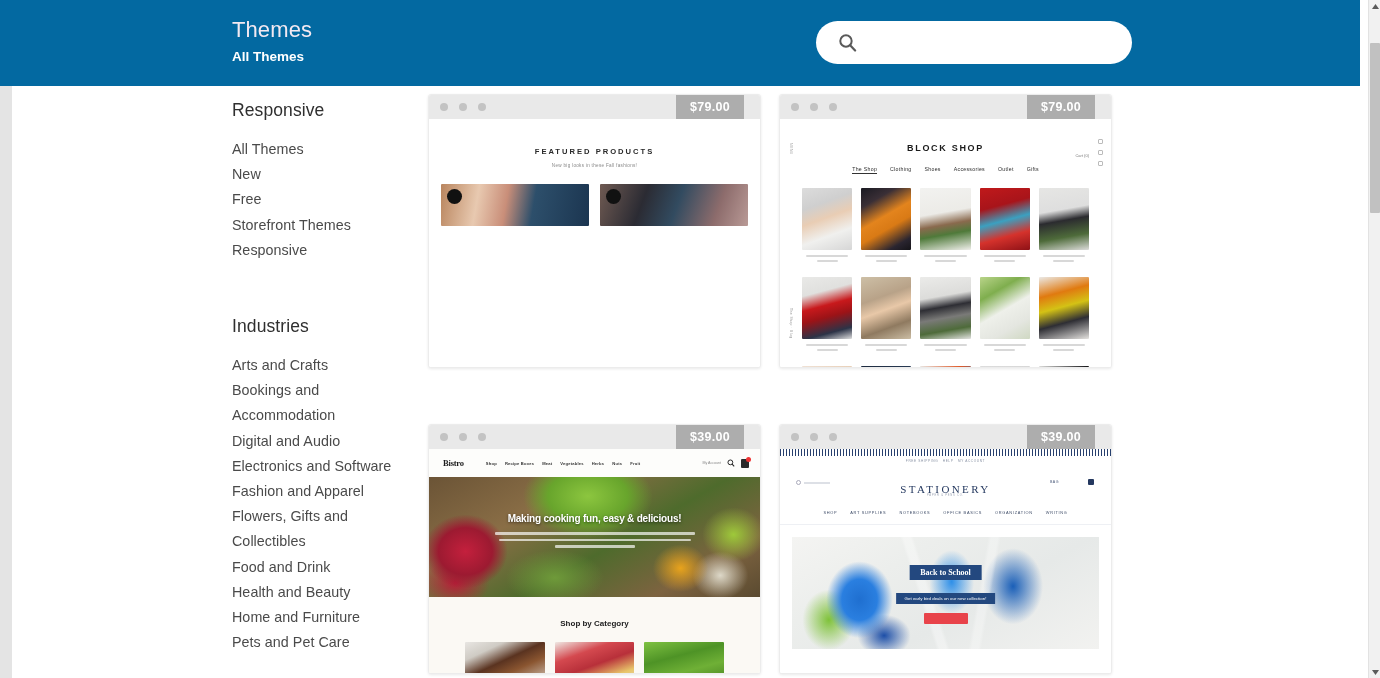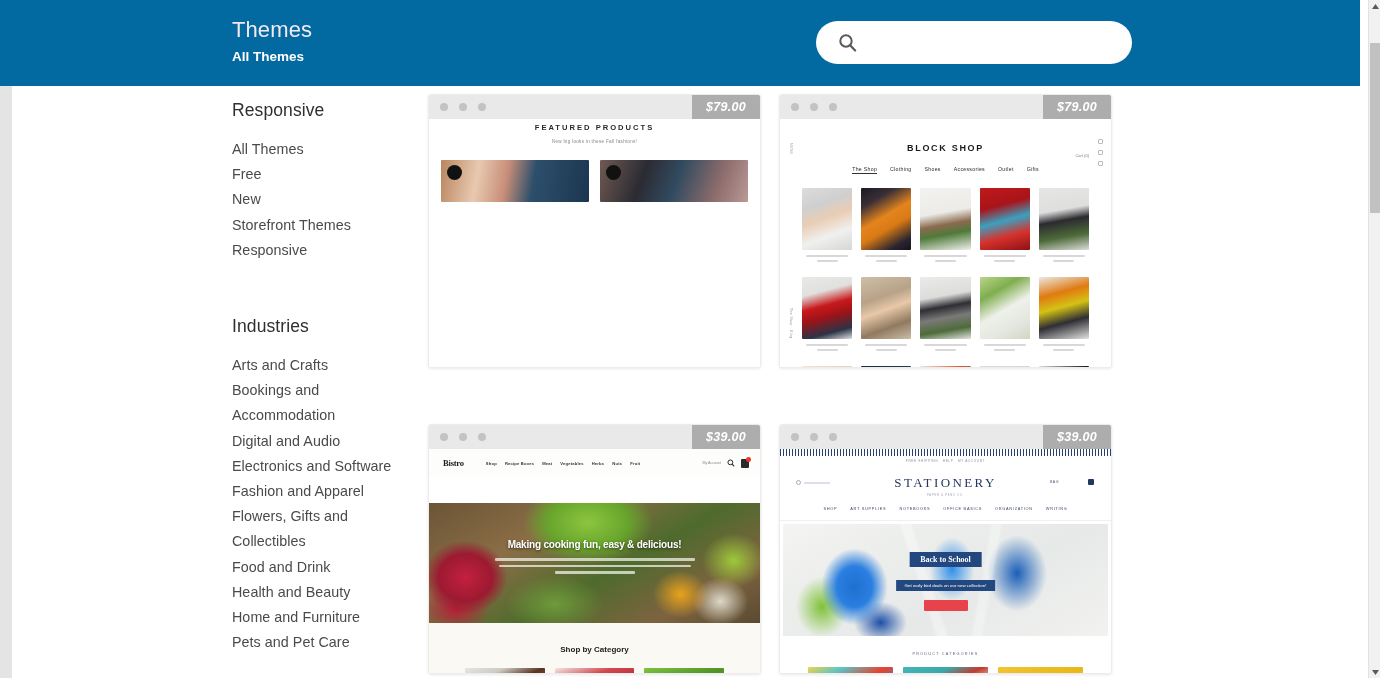--- a/index.html
+++ b/index.html
@@ -125,30 +125,29 @@
   }
   .card-chrome {
     height: 24px;
     background: #e9e9e9;
     display: flex; align-items: center;
     padding-left: 11px;
     position: relative;
   }
   .dot { width: 8px; height: 8px; border-radius: 50%; background: #c3c3c3; margin-right: 11px; }
   .price-badge {
-    position: absolute; right: 0; top: 0;
+    position: absolute; right: 16px; top: 0;
     height: 24px; min-width: 68px;
     background: #adadad;
     color: #ffffff;
     font-size: 12.5px;
     font-weight: bold;
     display: flex; align-items: center; justify-content: center;
     padding: 0 9px;
     letter-spacing: .3px;
-    font-style: italic;
   }
   .card-body { height: 248px; overflow: hidden; position: relative; background: #fff; }
   .card-body.tall { height: 224px; }
 
   
   .th-hero {
     height: 154px; position: relative;
     background:
       radial-gradient(ellipse 120px 90px at 78% 30%, #c9a88c 0%, #a98567 40%, rgba(60,58,40,0) 72%),
       radial-gradient(ellipse 90px 150px at 86% 72%, #efeae2 0%, #ddd6cc 42%, rgba(50,52,38,0) 70%),
@@ -173,21 +172,21 @@
   }
   .th-logo-mark span { display:block; width:7px; height:7px; background:#0e2b20; clip-path: polygon(0 0,100% 0,62% 40%,62% 100%,38% 100%,38% 40%); }
   .th-logo-txt { color:#fff; font-size:11px; font-weight:bold; letter-spacing:.2px; }
   .th-nav a { color: rgba(255,255,255,.88); font-size: 4.6px; letter-spacing: .7px; text-decoration:none; font-weight:bold;}
   .th-hero-txt { position: absolute; left: 28px; top: 62px; z-index:3; }
   .th-h1 { color:#fff; font-size:10.5px; font-weight:bold; letter-spacing:2.1px; }
   .th-p { margin-top: 9px; width: 168px; }
   .th-p div { height:3px; background: rgba(255,255,255,.62); border-radius:1px; margin-bottom:4px; }
   .th-p div:nth-child(1){width:100%} .th-p div:nth-child(2){width:94%} .th-p div:nth-child(3){width:97%}
   .th-btn { margin-top:12px; width:46px; height:13px; background:#15c07a; border-radius:1px; }
-  .th-feat { text-align:center; padding-top: 4px; background:#fff; }
+  .th-feat { text-align:center; padding-top: 28px; background:#fff; }
   .th-feat-t { font-size: 7.6px; letter-spacing: 2px; color:#2a2a2a; font-weight:bold; }
   .th-feat-s { font-size: 4.6px; color:#888; margin-top: 7px; letter-spacing:.3px;}
   .th-prods { display:flex; gap:11px; padding: 16px 12px 0; }
   .th-prod { flex:1; height:42px; position:relative; border-radius:1px; }
   .th-prod.a { background: linear-gradient(100deg,#b9855e 0%,#e8c9b0 25%,#c98e79 44%,#2d4f6b 62%,#1b3550 100%); }
   .th-prod.b { background: linear-gradient(110deg,#6f5a52 0%,#2b2b33 30%,#324b60 52%,#8d6c6c 78%,#b99a96 100%); }
   .th-badge { position:absolute; left:6px; top:5px; width:15px; height:15px; border-radius:50%; background:#111; }
 
   
   .bs { background:#fff; height:100%; position:relative; padding-top:24px; }
@@ -238,50 +237,49 @@
   .bi-hero { height:120px; position:relative;
     background:
       radial-gradient(ellipse 64px 56px at 11% 62%, #c4203d 0%, #9c1a31 42%, rgba(120,30,40,0) 66%),
       radial-gradient(ellipse 54px 40px at 8% 88%, #b81d38 0%, rgba(150,30,50,0) 64%),
       radial-gradient(ellipse 90px 58px at 48% 16%, #8cc63f 0%, #68a52c 44%, rgba(90,140,40,0) 72%),
       radial-gradient(ellipse 42px 36px at 76% 76%, #e8a31c 0%, rgba(220,150,20,0) 66%),
       radial-gradient(ellipse 46px 40px at 92% 48%, #9ec93a 0%, rgba(150,190,50,0) 68%),
       radial-gradient(ellipse 40px 34px at 88% 82%, #ddd8c8 0%, rgba(210,200,180,0) 70%),
       radial-gradient(ellipse 70px 40px at 38% 84%, #6f9a3a 0%, rgba(110,150,60,0) 70%),
       linear-gradient(150deg,#6b5436 0%,#8a6e46 30%,#4e6b2c 56%,#7d6340 80%,#5a4a30 100%);
-    margin-top: 26px;
   }
   .bi-hero-txt { position:absolute; left:0; right:0; top:36px; text-align:center; z-index:3; }
   .bi-h1 { color:#fff; font-size:10px; font-weight:bold; text-shadow:0 1px 3px rgba(0,0,0,.6); letter-spacing:-.2px;}
   .bi-p { margin: 8px auto 0; width: 200px; }
   .bi-p div { height:2.6px; background:rgba(255,255,255,.68); border-radius:1px; margin:0 auto 4px; }
   .bi-p div:nth-child(1){width:100%} .bi-p div:nth-child(2){width:96%} .bi-p div:nth-child(3){width:40%}
   .bi-shop { text-align:center; padding-top:22px; background:#fbf9f4; }
   .bi-shop-t { font-size:8px; font-weight:bold; color:#1d1d1d; }
   .bi-cats { display:flex; gap:10px; padding:14px 36px 0; }
   .bi-cat { flex:1; height:46px; border-radius:1px; }
   .bc1 { background:linear-gradient(155deg,#e8e6e2 0%,#cfcbc4 22%,#5a3320 44%,#8a5530 62%,#e2dfd8 100%); }
   .bc2 { background:linear-gradient(160deg,#efe9e4 0%,#d4494f 28%,#b8303a 50%,#e8c56a 74%,#e6e0d8 100%); }
   .bc3 { background:linear-gradient(165deg,#7fc242 0%,#4e9326 34%,#6fb036 60%,#3f7a1e 100%); }
 
   
   .st { background:#fff; height:100%; position:relative; }
   .st-topline { height:7px; background:repeating-linear-gradient(90deg,#27406e 0 1.4px,#fff 1.4px 3px); }
   .st-mini { text-align:center; font-size:3.2px; color:#8a93a5; padding:3px 0; letter-spacing:.6px;}
   .st-head { display:flex; align-items:center; justify-content:center; position:relative; padding:9px 0 4px; }
-  .st-logo { font-family:"Liberation Serif", serif; font-size:13px; color:#24385f; letter-spacing:2.4px; }
+  .st-logo { font-family:"Liberation Serif", serif; font-size:11px; color:#24385f; letter-spacing:2.4px;margin-top:8px; }
   .st-logo-sub { position:absolute; left:0; right:0; top:28px; text-align:center; font-size:2.6px; color:#9aa2b2; letter-spacing:.8px;}
   .st-search { position:absolute; left:16px; top:14px; display:flex; align-items:center; gap:3px;}
   .st-search i { width:5px;height:5px;border:.7px solid #aab; border-radius:50%; display:block;}
   .st-search u { display:block; width:26px; height:2px; background:#dde0e6; text-decoration:none;}
   .st-cart { position:absolute; right:52px; top:14px; font-size:3.6px; color:#4a5a7a; letter-spacing:.5px;}
   .st-bag { position:absolute; right:17px; top:13px; width:6px;height:6px;background:#24385f;border-radius:1px;}
   .st-nav { display:flex; justify-content:center; gap:13px; padding:11px 0 9px; border-bottom:.6px solid #eef0f4;}
   .st-nav span { font-size:3.9px; color:#3c4a66; letter-spacing:.7px; }
-  .st-hero { height:112px; margin:3px; position:relative;
+  .st-hero { height:112px; margin:12px; position:relative;
     background:
       radial-gradient(ellipse 52px 60px at 22% 56%, #1f6fd0 0%, #2a7fe0 34%, rgba(40,120,220,0) 64%),
       radial-gradient(ellipse 40px 46px at 12% 74%, #7fc23a 0%, rgba(120,190,60,0) 66%),
       radial-gradient(ellipse 34px 48px at 52% 40%, #2e8fe8 0%, rgba(46,143,232,0) 66%),
       radial-gradient(ellipse 44px 56px at 72% 44%, #1a5fb8 0%, rgba(26,95,184,0) 68%),
       radial-gradient(ellipse 38px 30px at 30% 88%, #1d4fa8 0%, rgba(29,79,168,0) 70%),
       linear-gradient(150deg,#f4f4f2 0%,#eceeec 30%,#e6e9e8 60%,#f2f2f0 100%);
   }
   .st-hero::after {
     content:""; position:absolute; inset:0;
@@ -333,22 +331,22 @@
       </svg>
     </div>
   </div>
 
   <div class="content">
 
     <div class="sidebar">
       <div class="side-heading">Responsive</div>
       <ul class="side-list">
         <li>All Themes</li>
+        <li>New</li>
         <li>Free</li>
-        <li>New</li>
         <li>Storefront Themes</li>
         <li>Responsive</li>
       </ul>
 
       <div class="side-gap"></div>
 
       <div class="side-heading">Industries</div>
       <ul class="side-list">
         <li>Arts and Crafts</li>
         <li>Bookings and Accommodation</li>

